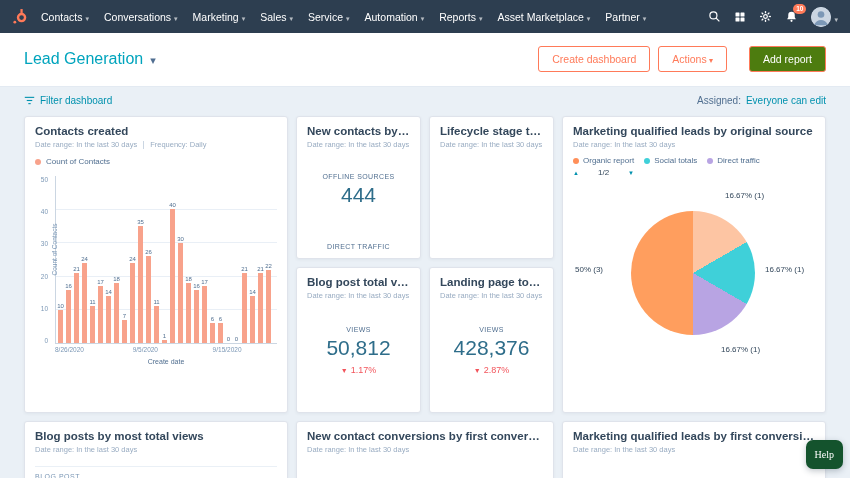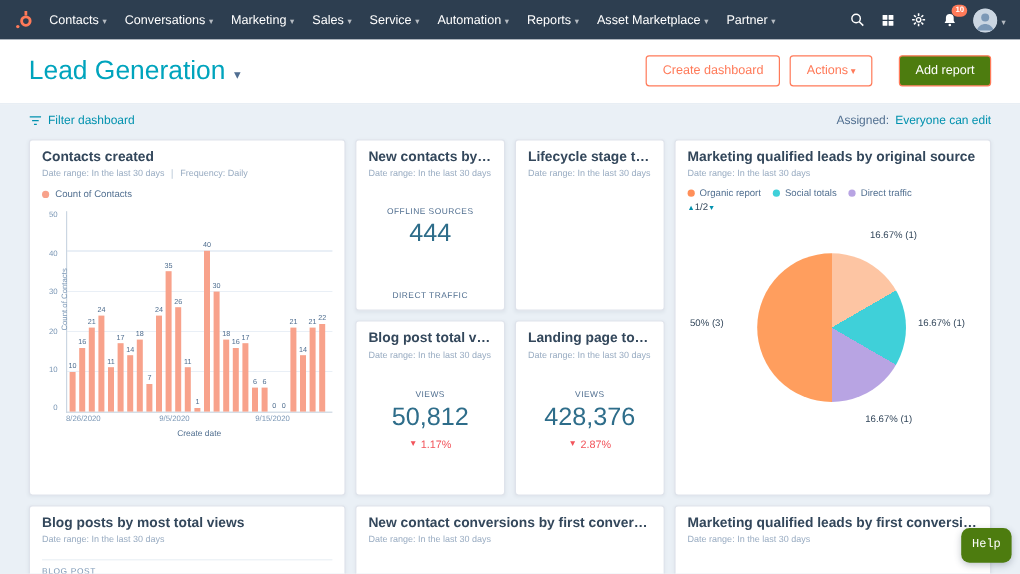--- a/index.html
+++ b/index.html
@@ -13,21 +13,21 @@
   .nav-item { color:#fff; font-size:10.5px; display:flex; align-items:center; gap:3px; cursor:pointer; white-space:nowrap; }
   .chev::after { content:"▾"; font-size:7px; color:rgba(255,255,255,.65); }
   .nav-right { margin-left:auto; display:flex; align-items:center; gap:13px; }
   .nav-icon { display:flex; align-items:center; position:relative; cursor:pointer; }
   .badge { position:absolute; top:-6px; right:-8px; background:#ff7a59; color:#fff; font-size:6.5px; font-weight:bold; border-radius:7px; padding:1px 3px; line-height:1.2; }
   .avatar-wrap { display:flex; align-items:center; gap:3px; cursor:pointer; }
   .avatar { width:20px; height:20px; border-radius:50%; overflow:hidden; background:#cbd6e2; }
 
   
   .page-header { background:#fff; padding:13px 24px 14px; display:flex; align-items:center; border-bottom:1px solid #e3eaf2; }
-  .page-title { font-size:22px; color:#00a4bd; font-weight:400; display:flex; align-items:center; gap:7px; cursor:pointer; }
+  .page-title { font-size:16px; color:#00a4bd; font-weight:400; display:flex; align-items:center; gap:7px; cursor:pointer; }
   .title-caret::after { content:"▾"; font-size:11px; color:#506e91; }
   .header-buttons { margin-left:auto; display:flex; align-items:center; gap:8px; }
   .btn { font-size:10.5px; border-radius:3px; padding:6px 13px; cursor:pointer; border:1px solid #ff7a59; background:#fff; color:#ff7a59; font-family:inherit; white-space:nowrap; }
   .btn.primary { background:#4d7c0f; color:#fff; margin-left:14px; }
   .btn .chev-o::after { content:" ▾"; font-size:8px; }
 
   
   .filter-bar { display:flex; align-items:center; padding:8px 24px 2px; font-size:10px; }
   .filter-link { color:#0091ae; display:flex; align-items:flex-end; gap:5px; cursor:pointer; }
   .assigned { margin-left:auto; color:#516f90; display:flex; gap:5px; }
@@ -69,34 +69,34 @@
   .bar { width:5px; background:#f8a28b; position:relative; flex:none; }
   .bar-label { position:absolute; bottom:100%; left:50%; transform:translateX(-50%); font-size:6px; color:#516f90; margin-bottom:1px; }
   .xticks { position:relative; height:10px; font-size:6.5px; color:#7c98b6; margin-top:2px; }
   .xticks span { position:absolute; top:0; }
   .xt0 { left:0; } .xt1 { left:35%; } .xt2 { left:71%; }
   .xaxis-title { text-align:center; font-size:7px; color:#516f90; margin-top:2px; }
 
   
   .pie-legend { display:flex; flex-wrap:wrap; align-items:center; column-gap:10px; row-gap:3px; margin-top:7px; font-size:8px; color:#516f90; }
   .legend-item { display:flex; align-items:center; gap:4px; cursor:pointer; }
-  .pager { display:flex; align-items:center; gap:0; font-size:8px; color:#33475b; margin-top:3px; }
+  .pager { display:flex; align-items:center; gap:19px; font-size:8px; color:#33475b; margin-top:3px; }
   .pager .pg::before { color:#0091ae; font-size:6px; }
   .pg-up::before { content:"▲"; } .pg-down::before { content:"▼"; }
   .pie-area { position:relative; height:190px; margin-top:6px; }
   .pie { position:absolute; left:58px; top:28px; width:124px; height:124px; border-radius:50%; }
   .pie-label { position:absolute; font-size:8px; color:#33475b; white-space:nowrap; }
   .pl-top { left:152px; top:8px; } .pl-right { left:192px; top:82px; }
   .pl-bottom { left:148px; top:162px; } .pl-left { left:2px; top:82px; }
 
   
   .table-header { margin-top:12px; border-top:1px solid #eaf0f6; padding-top:6px; font-size:7px; letter-spacing:.5px; color:#7c98b6; }
 
   
-  .help-btn { position:absolute; right:7px; bottom:9px; background:#4d7c0f; color:#fff; font-size:10px; padding:9px 9px; border-radius:7px; border:none; cursor:pointer; font-family:Liberation Mono, monospace; box-shadow:0 2px 6px rgba(45,62,80,.3); }
+  .help-btn { position:absolute; right:7px; bottom:9px; background:#14532d; color:#fff; font-size:10px; padding:9px 9px; border-radius:7px; border:none; cursor:pointer; font-family:Liberation Serif, serif; box-shadow:0 2px 6px rgba(45,62,80,.3); }
 </style>
 </head>
 <body>
 
 <div class="navbar">
   <span class="nav-logo">
     <svg width="17" height="17" viewBox="0 0 24 24">
         <circle cx="13.5" cy="13.5" r="5" fill="none" stroke="#ff7a59" stroke-width="3.4"></circle>
         <line x1="13.5" y1="1.5" x2="13.5" y2="7" stroke="#ff7a59" stroke-width="3.2"></line>
         <circle cx="4" cy="20" r="2" fill="#ff7a59"></circle>

